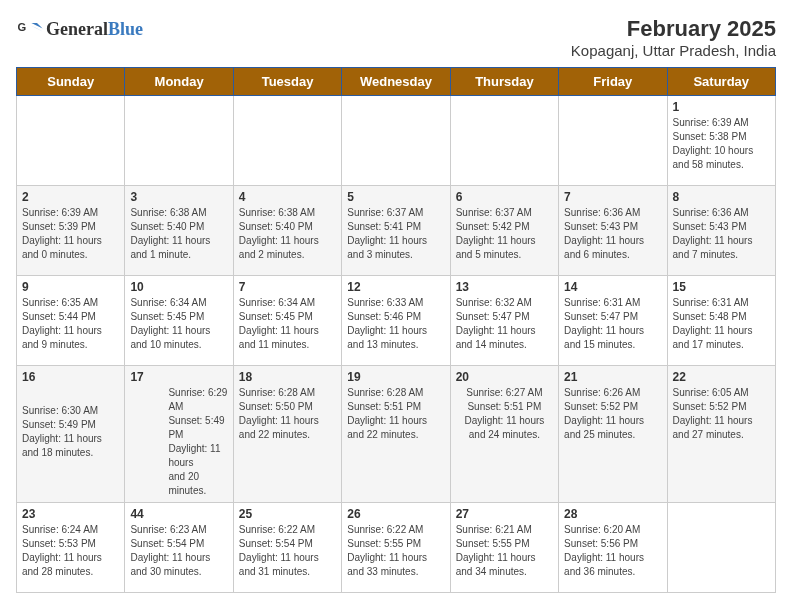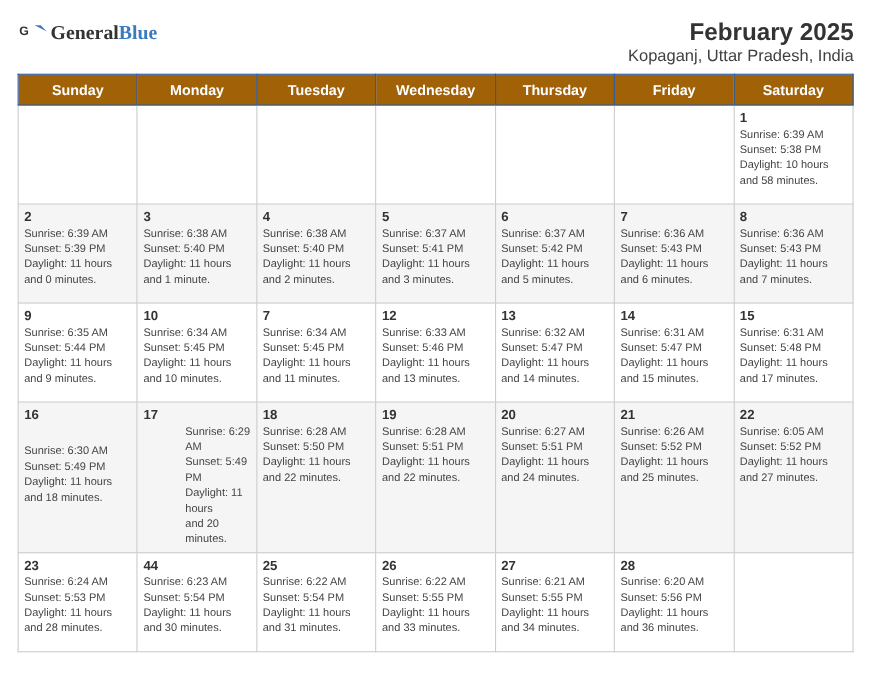--- a/index.html
+++ b/index.html
@@ -266,21 +266,21 @@
         </td>
         <td>
           <span class="day-number">19</span>
           <div class="day-info" style="white-space: pre-line;">Sunrise: 6:28 AM
 Sunset: 5:51 PM
 Daylight: 11 hours
 and 22 minutes.</div>
         </td>
         <td>
           <span class="day-number">20</span>
-          <div class="day-info" style="white-space: pre-line;">Sunrise: 6:27 AM
+          <div class="day-info" style="white-space: pre-line; text-align: center;">Sunrise: 6:27 AM
 Sunset: 5:51 PM
 Daylight: 11 hours
 and 24 minutes.</div>
         </td>
         <td>
           <span class="day-number">21</span>
           <div class="day-info" style="white-space: pre-line;">Sunrise: 6:26 AM
 Sunset: 5:52 PM
 Daylight: 11 hours
 and 25 minutes.</div>

